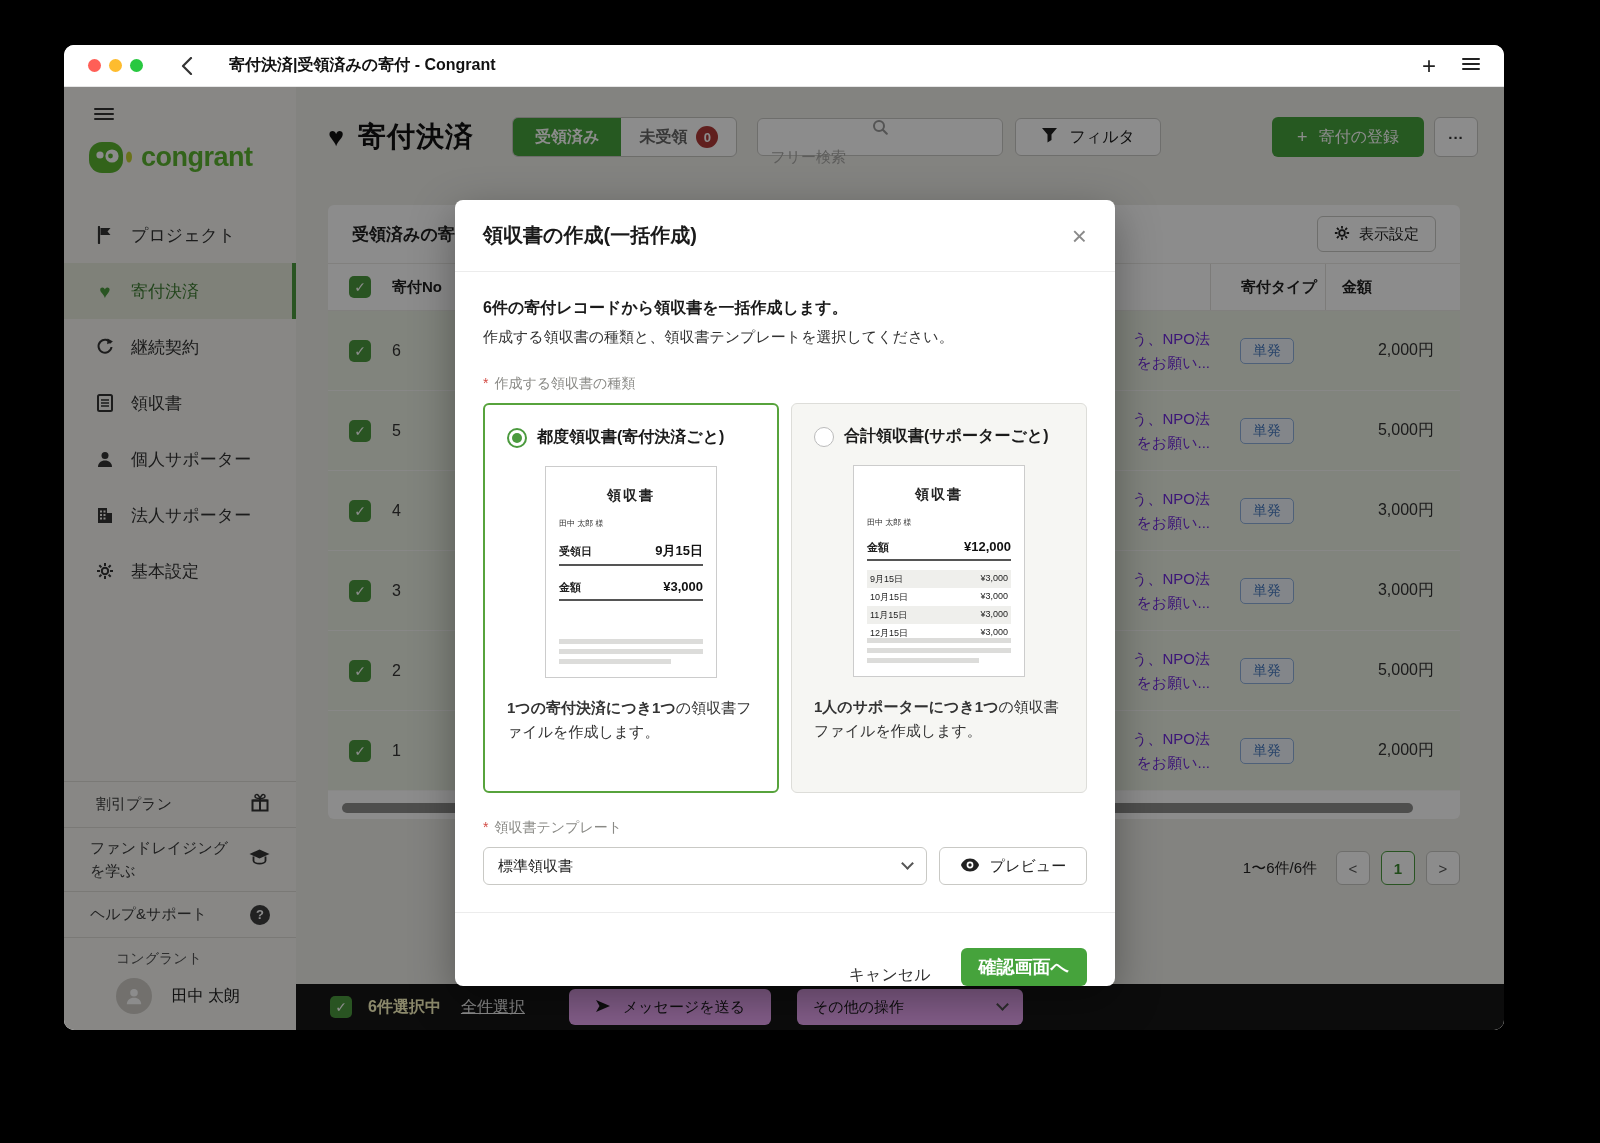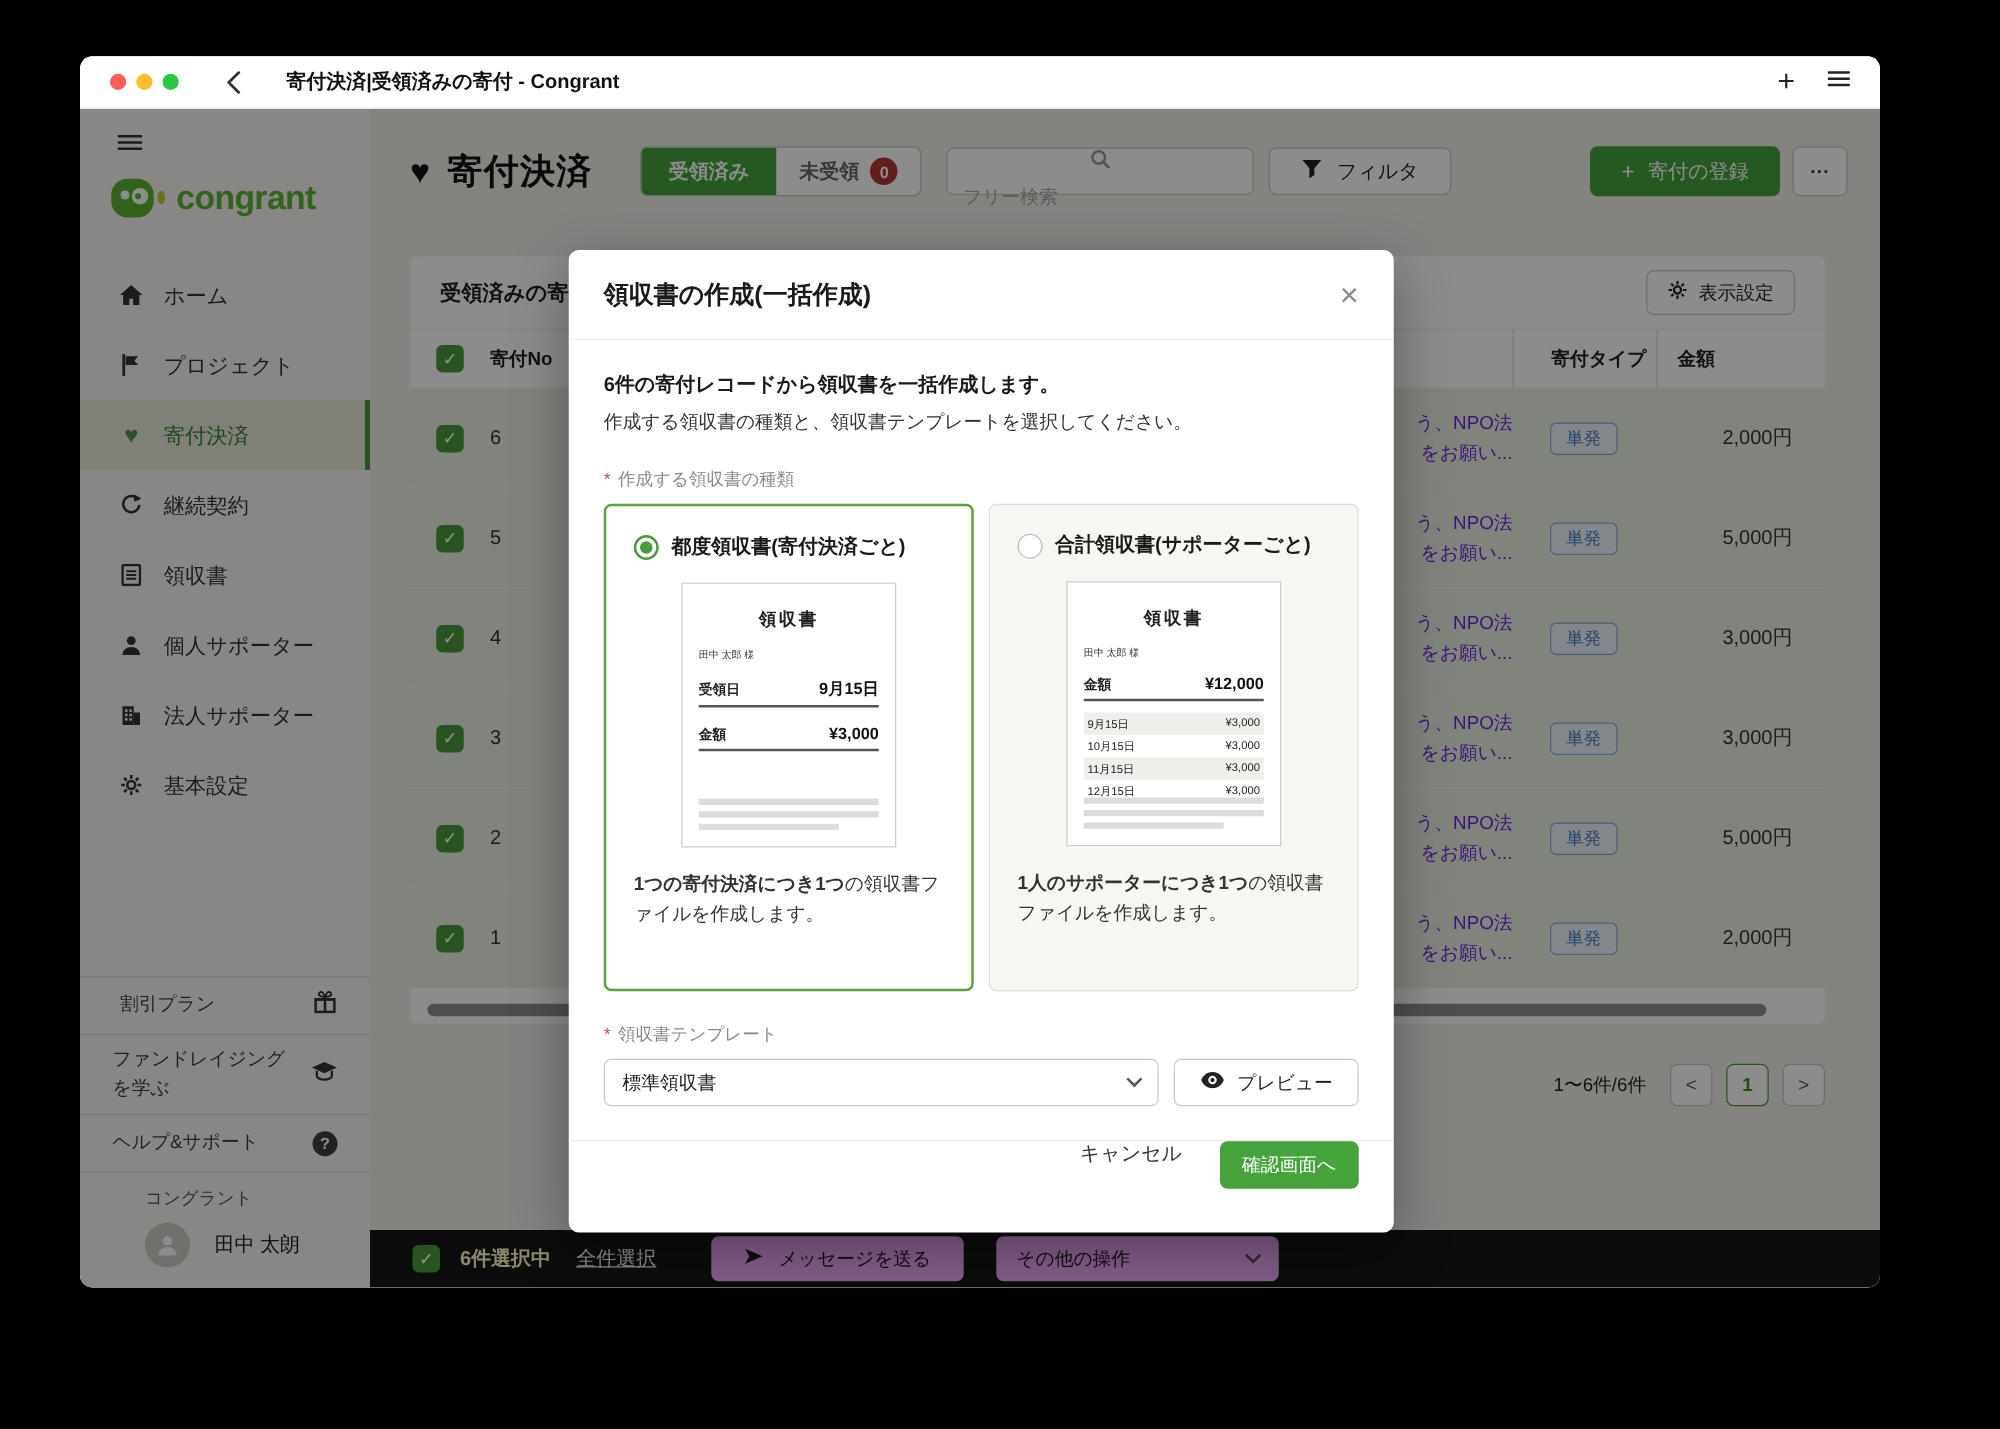--- a/index.html
+++ b/index.html
@@ -159,25 +159,25 @@
   .bar { height: 5px; background: #dcdcda; margin-top: 5px; }
   .bar.short { width: 78%; }
   .card-desc { margin-top: 18px; font-size: 15px; line-height: 1.6; color: #333; }
   .template-row { margin-top: 10px; display: flex; gap: 12px; }
   .select { flex: 1; height: 38px; border: 1px solid #c9c9c5; border-radius: 6px; display: flex;
             align-items: center; justify-content: space-between; padding: 0 14px; font-size: 15px;
             color: #222; background: #fff; cursor: pointer; }
   .btn-preview { width: 148px; height: 38px; border: 1px solid #c9c9c5; border-radius: 6px; display: flex;
                  align-items: center; justify-content: center; gap: 10px; font-size: 15px; color: #222;
                  background: #fff; cursor: pointer; }
-  .modal-foot { border-top: 1px solid #ececec; height: 74px; display: flex; align-items: flex-start;
+  .modal-foot { border-top: 1px solid #ececec; height: 74px; display: flex; align-items: flex-end;
                 justify-content: flex-end; gap: 30px; padding: 0 28px; flex-shrink: 0; }
   .btn-cancel { font-size: 16px; color: #333; cursor: pointer; }
   .btn-confirm { height: 38px; padding: 0 18px; background: #46a33c; border-radius: 6px; color: #fff;
-                 font-size: 15px; font-weight: normal; display: flex; align-items: center; cursor: pointer; }
+                 font-size: 18px; font-weight: bold; display: flex; align-items: center; cursor: pointer; }
 </style>
 </head>
 <body>
 
 <div class="canvas">
   <div class="window">
 
     <div class="titlebar">
       <div class="lights">
         <span class="light red"></span>
@@ -214,28 +214,20 @@
             <circle cx="12" cy="16" r="3.6" fill="#fff"></circle>
             <circle cx="24" cy="17" r="6.6" fill="#fff"></circle>
             <circle cx="22.5" cy="17" r="2.4" fill="#5cb531"></circle>
             <ellipse cx="41" cy="18" rx="3" ry="5.5" fill="#c2cf2e"></ellipse>
           </svg>
           <span class="logo-text">congrant</span>
         </div>
 
         <div class="nav-item">
           <span class="nav-icon">
-            <svg width="20" height="18" viewBox="0 0 20 18">
-                <path d="M10 1 1 9h2.5v8h5v-5h3v5h5V9H19z" fill="#333"></path>
-              </svg>
-          </span>
-          <span>ホーム</span>
-        </div>
-        <div class="nav-item">
-          <span class="nav-icon">
             <svg width="18" height="18" viewBox="0 0 18 18">
                 <path d="M3 1v16" stroke="#333" stroke-width="2.2" stroke-linecap="round"></path>
                 <path d="M4.5 2h10l-3 3.5 3 3.5h-10z" fill="#333"></path>
               </svg>
           </span>
           <span>プロジェクト</span>
         </div>
         <div class="nav-item active">
           <span class="nav-icon heart-glyph">♥</span>
           <span>寄付決済</span>

